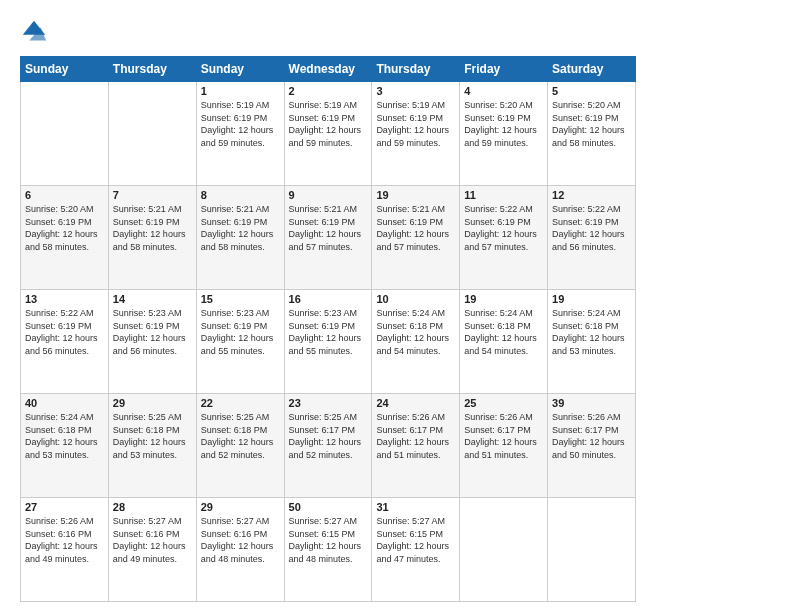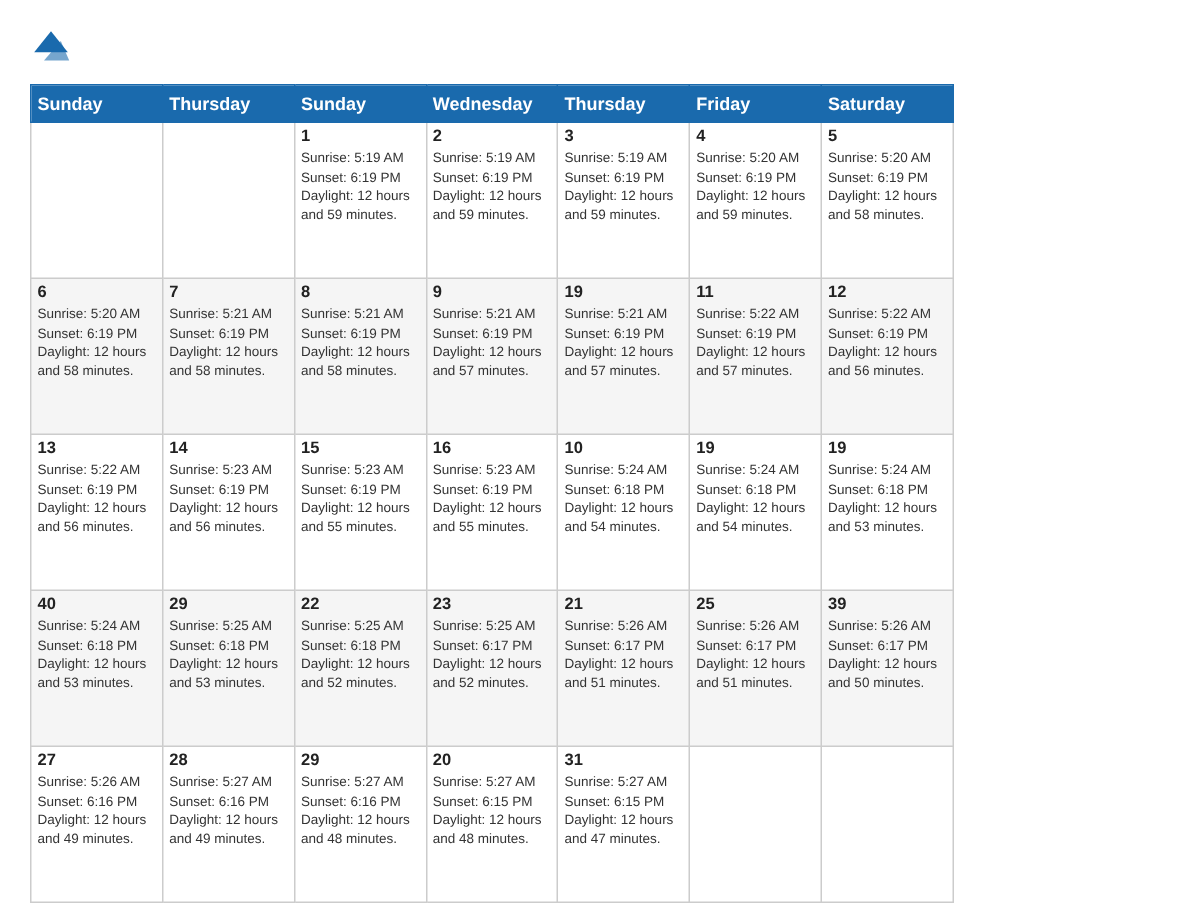--- a/index.html
+++ b/index.html
@@ -271,21 +271,21 @@
 Sunset: 6:18 PM
 Daylight: 12 hours and 52 minutes.</div>
           </td>
           <td>
             <span class="day-num">23</span>
             <div class="day-info" style="white-space: pre-line;">Sunrise: 5:25 AM
 Sunset: 6:17 PM
 Daylight: 12 hours and 52 minutes.</div>
           </td>
           <td>
-            <span class="day-num">21</span>
+            <span class="day-num">24</span>
             <div class="day-info" style="white-space: pre-line;">Sunrise: 5:26 AM
 Sunset: 6:17 PM
 Daylight: 12 hours and 51 minutes.</div>
           </td>
           <td>
             <span class="day-num">25</span>
             <div class="day-info" style="white-space: pre-line;">Sunrise: 5:26 AM
 Sunset: 6:17 PM
 Daylight: 12 hours and 51 minutes.</div>
           </td>
@@ -309,21 +309,21 @@
 Sunset: 6:16 PM
 Daylight: 12 hours and 49 minutes.</div>
           </td>
           <td>
             <span class="day-num">29</span>
             <div class="day-info" style="white-space: pre-line;">Sunrise: 5:27 AM
 Sunset: 6:16 PM
 Daylight: 12 hours and 48 minutes.</div>
           </td>
           <td>
-            <span class="day-num">20</span>
+            <span class="day-num">50</span>
             <div class="day-info" style="white-space: pre-line;">Sunrise: 5:27 AM
 Sunset: 6:15 PM
 Daylight: 12 hours and 48 minutes.</div>
           </td>
           <td>
             <span class="day-num">31</span>
             <div class="day-info" style="white-space: pre-line;">Sunrise: 5:27 AM
 Sunset: 6:15 PM
 Daylight: 12 hours and 47 minutes.</div>
           </td>

